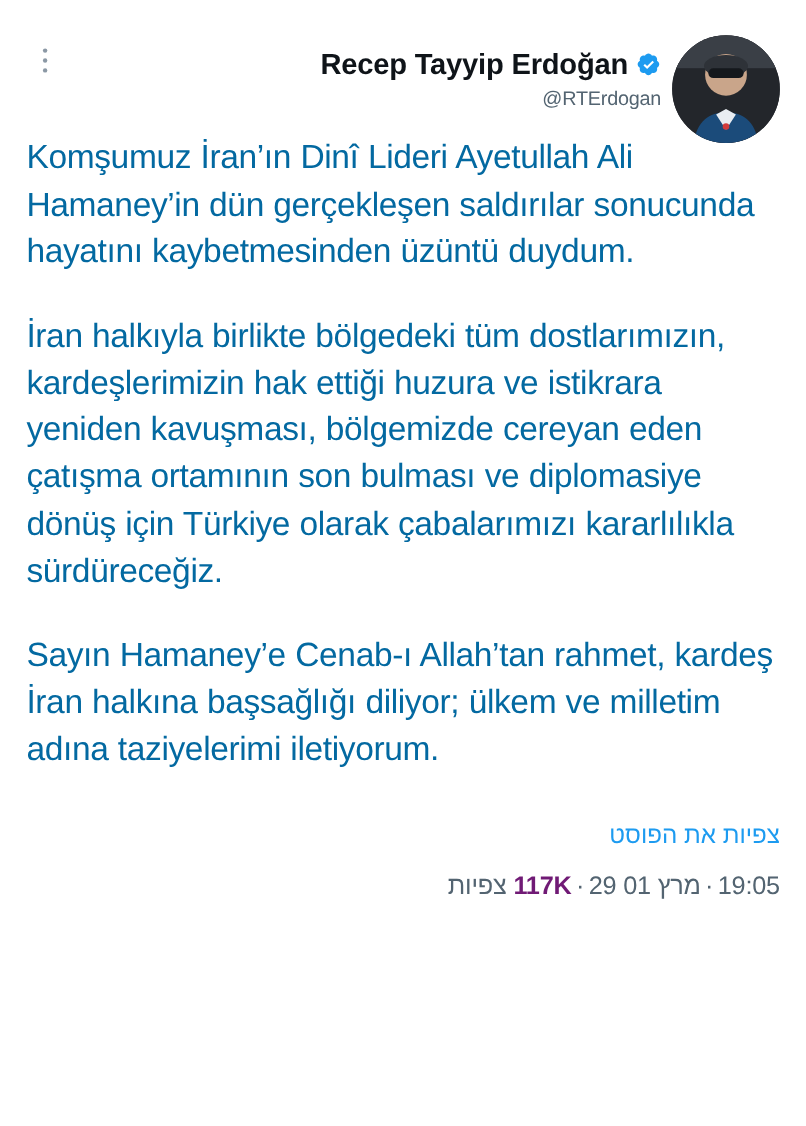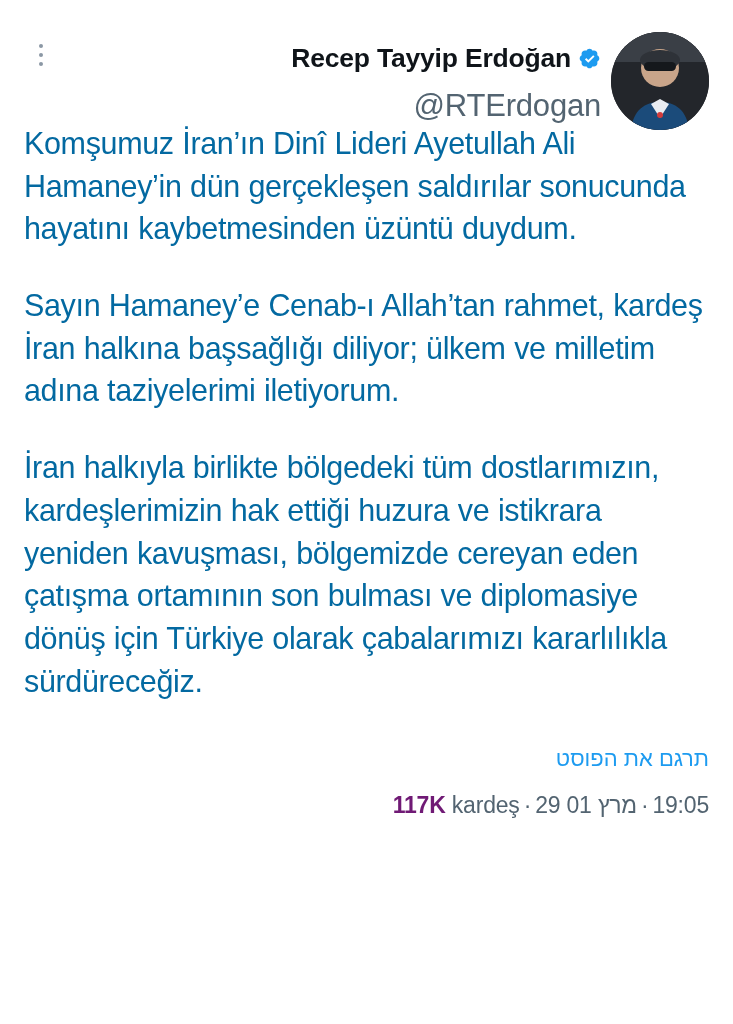--- a/index.html
+++ b/index.html
@@ -68,22 +68,22 @@
     color: #0f1419;
     white-space: nowrap;
   }
   .verified {
     width: 23px;
     height: 23px;
     flex: 0 0 auto;
     display: block;
   }
   .handle {
-    margin-top: 12px;
-    font-size: 31px;
+    margin-top: 3px;
+    font-size: 18px;
     color: #536471;
     letter-spacing: -0.2px;
     white-space: nowrap;
   }
 
   .avatar {
     position: absolute;
     right: 0;
     top: 10px;
     width: 98px;
@@ -163,23 +163,23 @@
         <rect x="33" y="30" width="32" height="9" rx="4.5" fill="#15181c"></rect>
         <path d="M20 98c2-20 14-28 29-28s27 8 29 28z" fill="#1b4b7a"></path>
         <path d="M40 72l9 14 9-14-9-5z" fill="#e9edf2"></path>
         <circle cx="49" cy="83" r="3" fill="#d23b3b"></circle>
       </svg>
     </div>
   </div>
 
   <div class="body">
     <p class="para">Komşumuz İran’ın Dinî Lideri Ayetullah Ali Hamaney’in dün gerçekleşen saldırılar sonucunda hayatını kaybetmesinden üzüntü duydum.</p>
+    <p class="para">İran halkıyla birlikte bölgedeki tüm dostlarımızın, kardeşlerimizin hak ettiği huzura ve istikrara yeniden kavuşması, bölgemizde cereyan eden çatışma ortamının son bulması ve diplomasiye dönüş için Türkiye olarak çabalarımızı kararlılıkla sürdüreceğiz.</p>
     <p class="para">Sayın Hamaney’e Cenab-ı Allah’tan rahmet, kardeş İran halkına başsağlığı diliyor; ülkem ve milletim adına taziyelerimi iletiyorum.</p>
-    <p class="para">İran halkıyla birlikte bölgedeki tüm dostlarımızın, kardeşlerimizin hak ettiği huzura ve istikrara yeniden kavuşması, bölgemizde cereyan eden çatışma ortamının son bulması ve diplomasiye dönüş için Türkiye olarak çabalarımızı kararlılıkla sürdüreceğiz.</p>
   </div>
 
-  <div class="translate">תרגם את הפוסט</div>
+  <div class="translate">צפיות את הפוסט</div>
 
   <div class="meta">
-    <span class="ltr">19:05</span><span class="sep">·</span><span class="ltr">29 מרץ 01</span><span class="sep">·</span><span class="views-count">117K</span> <span>kardeş</span>
+    <span class="ltr">19:05</span><span class="sep">·</span><span class="ltr">29 מרץ 01</span><span class="sep">·</span><span class="views-count">117K</span> <span>צפיות</span>
   </div>
 
 </div>
 
 </body></html>

